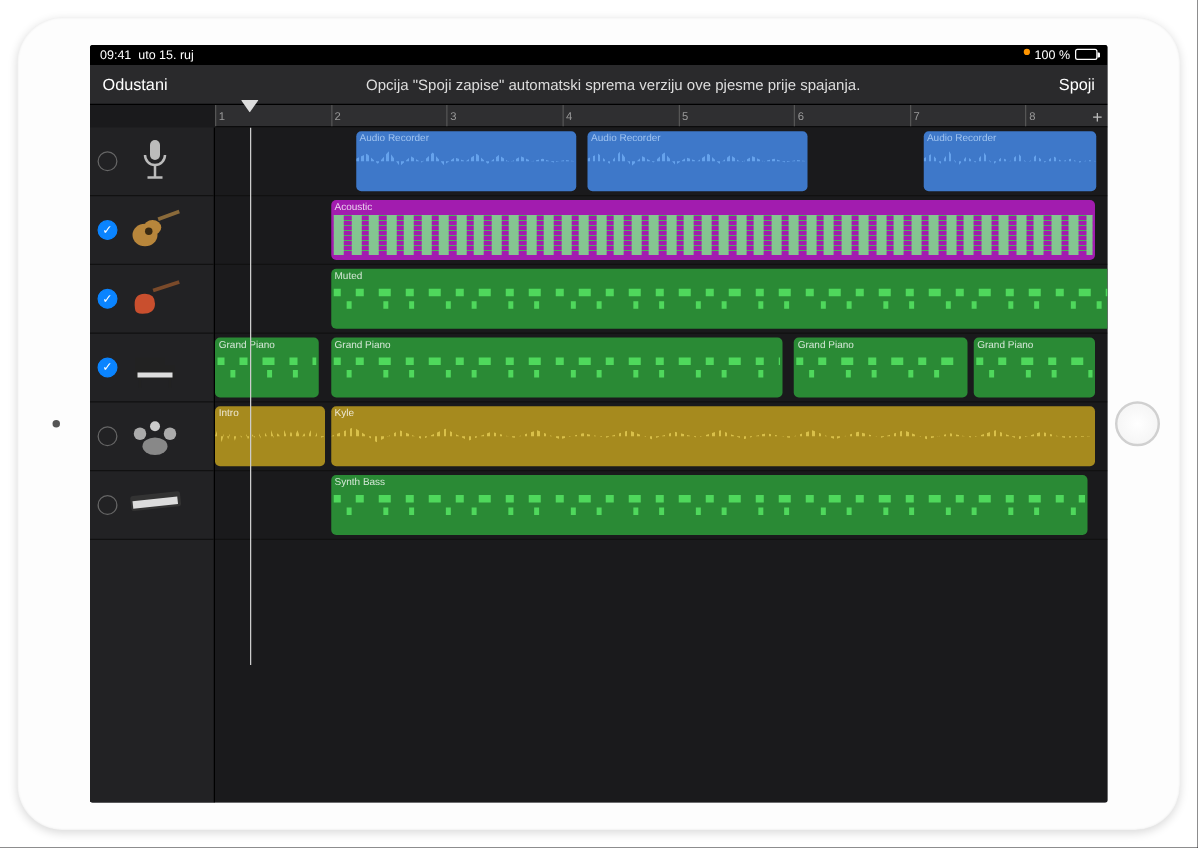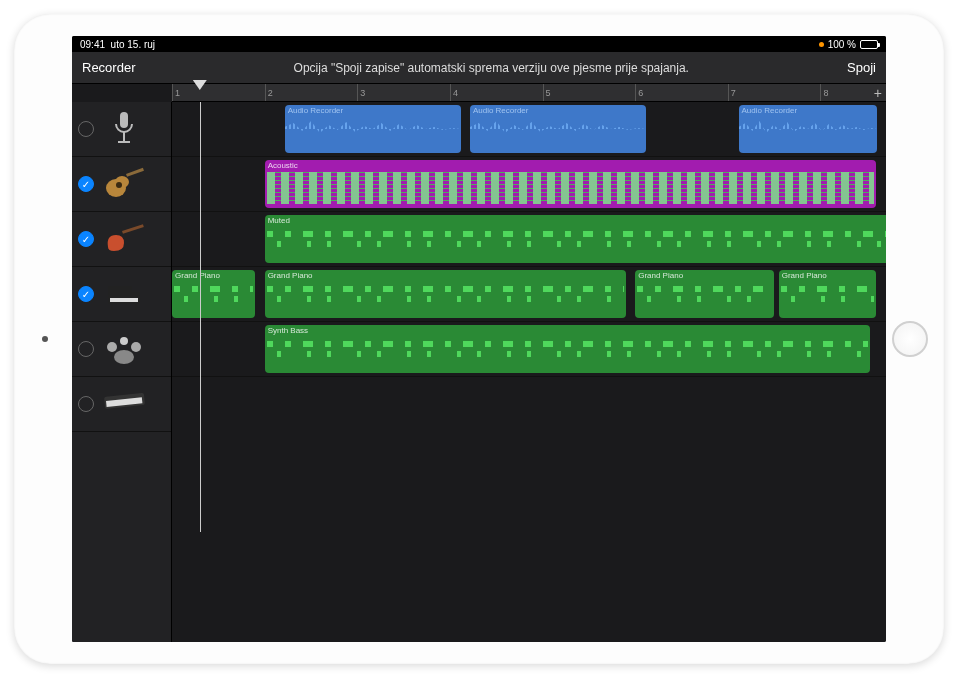--- a/index.html
+++ b/index.html
@@ -55,21 +55,21 @@
   .status-bar {
     height: 16px;
     background: #000;
     display: flex;
     align-items: center;
     padding: 0 8px;
     font-size: 10px;
     color: #fff;
   }
   .status-left { flex: 0 0 auto; }
-  .status-right { margin-left: auto; display: flex; align-items: center; gap: 4px; }
+  .status-right { margin-left: auto; display: flex; gap: 4px; }
   .dot-orange { width: 5px; height: 5px; border-radius: 50%; background: #ff9500; }
   .battery { width: 18px; height: 9px; border: 1px solid #fff; border-radius: 2px; position: relative; }
   .battery::after { content: ""; position: absolute; right: -3px; top: 2px; width: 2px; height: 4px; background: #fff; border-radius: 0 1px 1px 0; }
   .battery-fill { background: #fff; height: 100%; width: 100%; }
   
   .toolbar {
     height: 32px;
     background: #2a2a2c;
     display: flex;
     align-items: center;
@@ -236,21 +236,21 @@
         <span>09:41</span>&nbsp;&nbsp;<span>uto 15. ruj</span>
       </span>
       <span class="status-right">
         <span class="dot-orange"></span>
         <span>100 %</span>
         <span class="battery"><span class="battery-fill"></span></span>
       </span>
     </div>
 
     <div class="toolbar">
-      <span class="btn">Recorder</span>
+      <span class="btn">Odustani</span>
       <span class="title">Opcija "Spoji zapise" automatski sprema verziju ove pjesme prije spajanja.</span>
       <span class="btn">Spoji</span>
     </div>
 
     <div style="position:relative">
       <div class="ruler" id="ruler">
         <span class="plus">+</span>
       <div class="tick" style="left: 0px;">1</div>
           <div class="tick" style="left: 92.6316px;">2</div>
           <div class="tick" style="left: 185.263px;">3</div>
@@ -367,20 +367,30 @@
             <div class="region green" style="left: 463.158px; width: 138.947px;">
               <span class="label">Grand Piano</span>
               <div class="midi-notes"></div>
             </div>
             <div class="region green" style="left: 606.737px; width: 97.2632px;">
               <span class="label">Grand Piano</span>
               <div class="midi-notes"></div>
             </div>
           </div>
           <div class="track-lane">
+            <div class="region olive" style="left: 0px; width: 88px;">
+              <span class="label">Intro</span>
+              <div class="wave-olive"></div>
+            </div>
+            <div class="region olive" style="left: 92.6316px; width: 611.368px;">
+              <span class="label">Kyle</span>
+              <div class="wave-olive"></div>
+            </div>
+          </div>
+          <div class="track-lane">
             <div class="region green" style="left: 92.6316px; width: 605px;">
               <span class="label">Synth Bass</span>
               <div class="midi-notes"></div>
             </div>
           </div>
           <div class="playhead-line" style="left: 27.7895px;"></div>
         </div>
     </div>
 
   </div>

